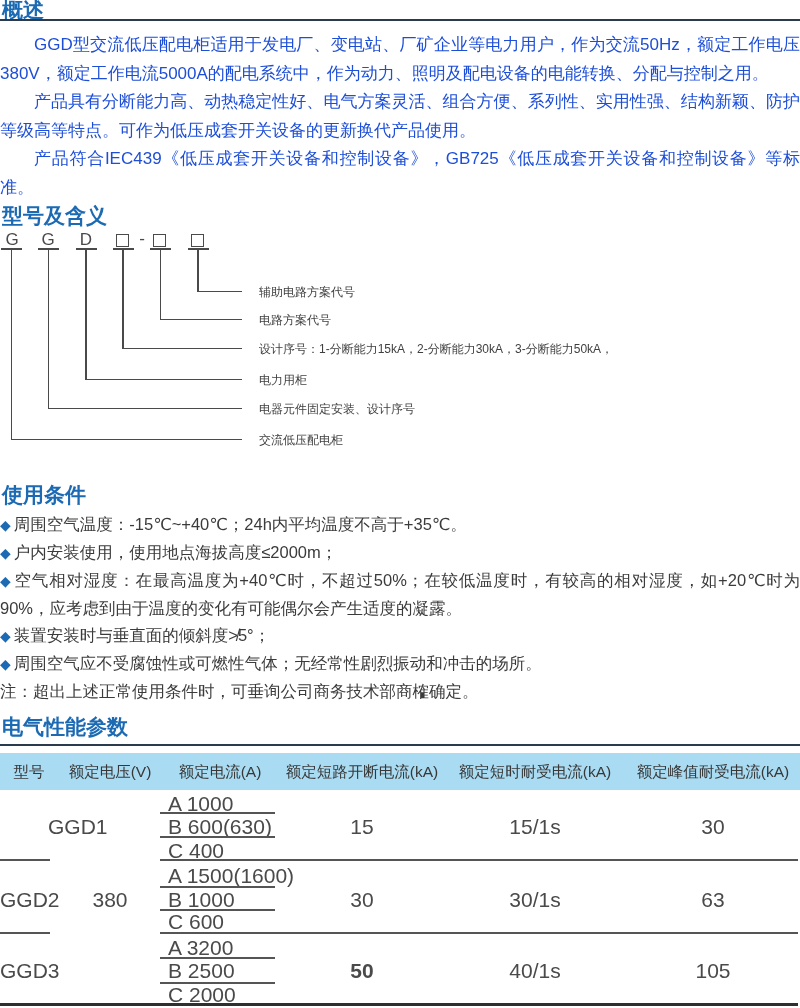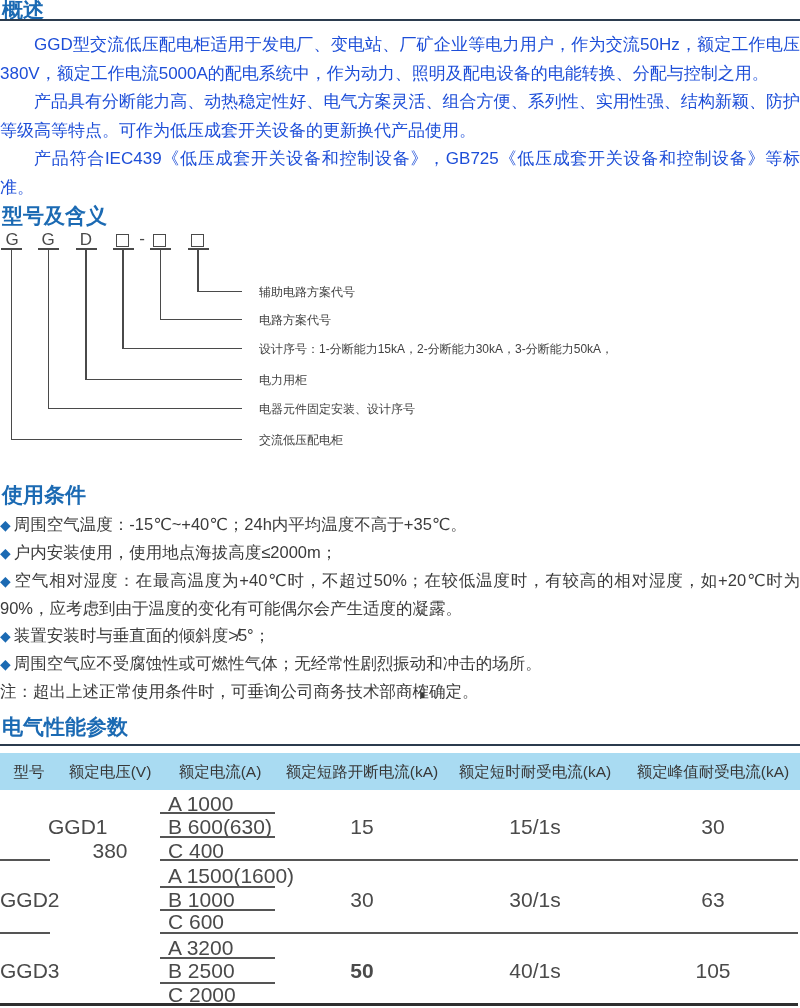--- a/index.html
+++ b/index.html
@@ -99,21 +99,21 @@
   <div class="th" style="left:160px;width:120px;">额定电流(A)</div>
   <div class="th" style="left:58px;width:104px;">额定电压(V)</div>
   <div class="th" style="left:280px;width:164px;">额定短路开断电流(kA)</div>
   <div class="th" style="left:444px;width:182px;">额定短时耐受电流(kA)</div>
   <div class="th" style="left:626px;width:174px;">额定峰值耐受电流(kA)</div>
 
   <div class="td" style="left:0;width:58px;top:816px;margin-left:48px;">GGD1</div>
   <div class="td" style="left:0;width:58px;top:889px;">GGD2</div>
   <div class="td" style="left:0;width:58px;top:960px;">GGD3</div>
 
-  <div class="td" style="left:58px;width:104px;top:840px;">380</div>
+  <div class="td" style="left:58px;width:104px;top:889px;">380</div>
 
   <div class="td cur" style="left:168px;top:793px;">A 1000</div>
   <div class="td cur" style="left:168px;top:816px;">B 600(630)</div>
   <div class="td cur" style="left:168px;top:840px;">C 400</div>
   <div class="td cur" style="left:168px;top:865px;">A 1500(1600)</div>
   <div class="td cur" style="left:168px;top:889px;">B 1000</div>
   <div class="td cur" style="left:168px;top:911px;">C 600</div>
   <div class="td cur" style="left:168px;top:937px;">A 3200</div>
   <div class="td cur" style="left:168px;top:960px;">B 2500</div>
   <div class="td cur" style="left:168px;top:984px;text-align:center;">C 2000</div>

